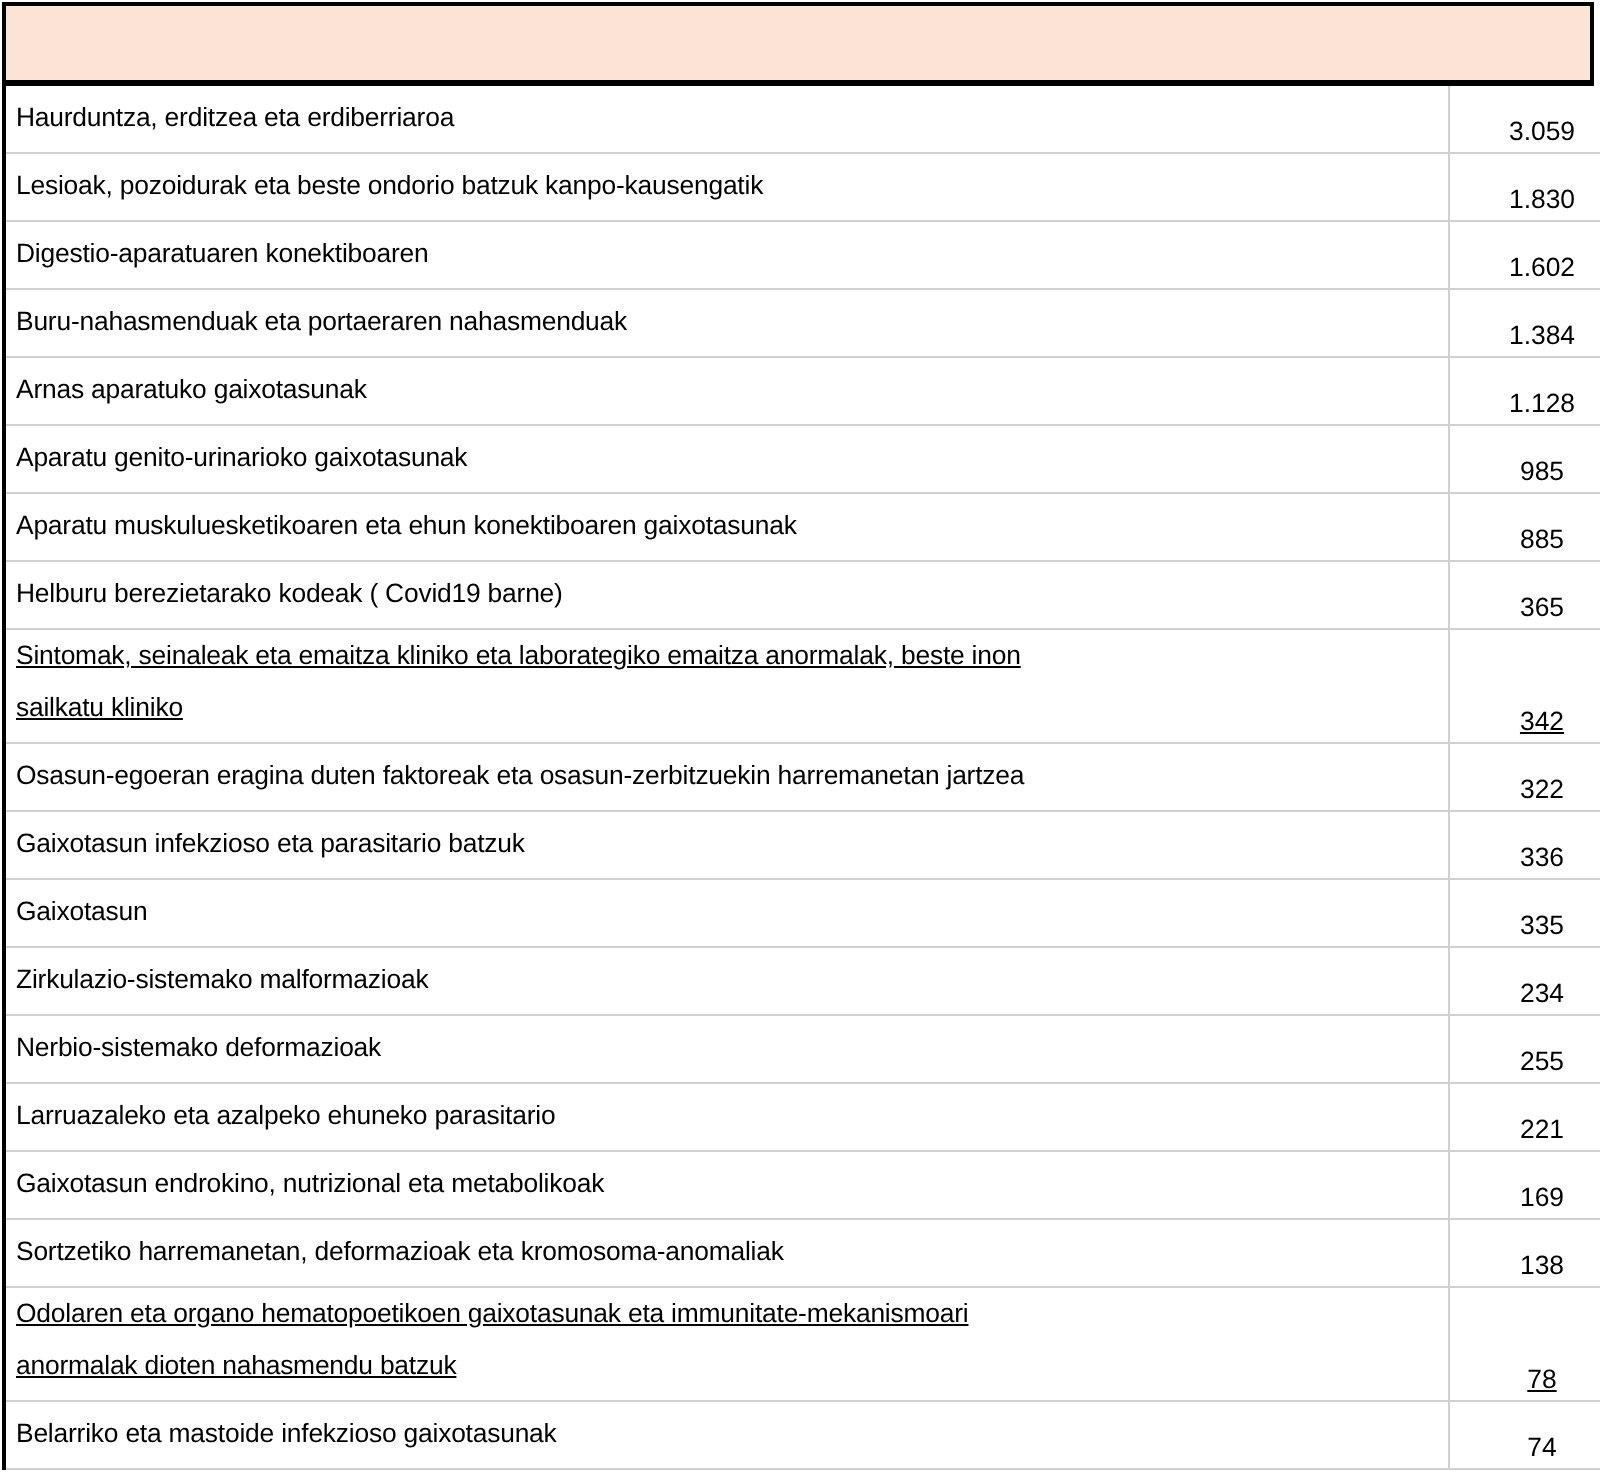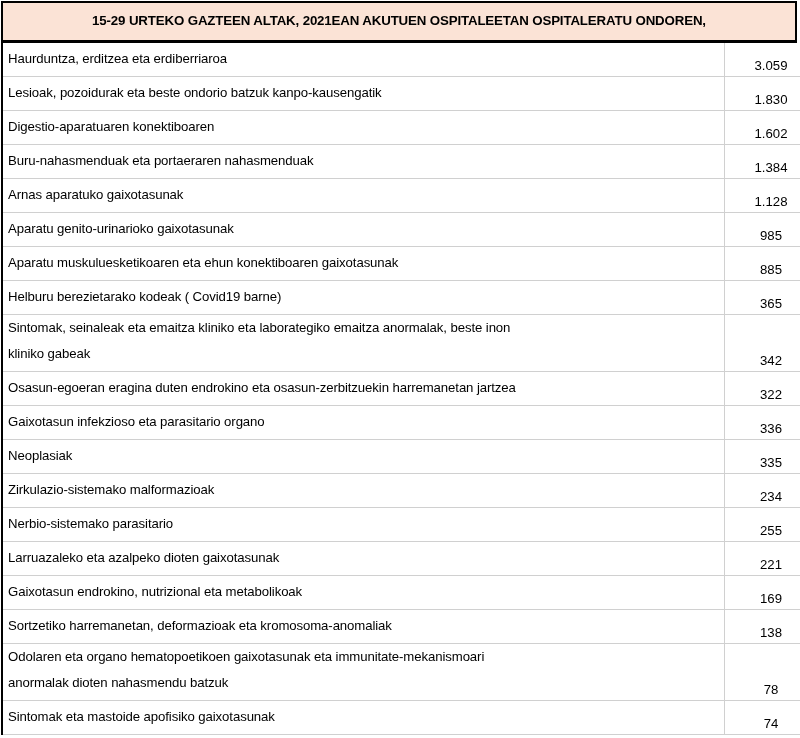--- a/index.html
+++ b/index.html
@@ -70,37 +70,36 @@
   }
   .col-value {
     width: 84px;
     text-align: center;
     font-size: 13.2px;
     line-height: 1.0;
     border-left: 1px solid #d0d0d0;
     padding: 0 4px 4px 4px !important;
   }
   tr.row-1 td { height: 29px; }
-  tr.row-2 td { height: 52px; }
+  tr.row-2 td { height: 52px; text-decoration: underline; }
 
   .label-inner {
     display: block;
   }
   .label-inner .ln {
     display: block;
     line-height: 26px;
   }
 </style>
 </head>
 <body>
 
 <div class="table-frame">
 
   <div class="title-block">
-    <div class="title-line">15-29 URTEKO GAZTEEN ALTAK, 2021EAN AKUTUEN OSPITALEETAN OSPITALERATU ONDOREN,</div>
   </div>
 
   <table class="data-table">
     <tbody>
         <tr class="row-1">
           <td class="col-label">
             <span class="label-inner">
               <span class="ln">Haurduntza, erditzea eta erdiberriaroa</span>
             </span>
           </td>
@@ -159,69 +158,69 @@
             <span class="label-inner">
               <span class="ln">Helburu berezietarako kodeak ( Covid19 barne)</span>
             </span>
           </td>
           <td class="col-value">365</td>
         </tr>
         <tr class="row-2">
           <td class="col-label">
             <span class="label-inner">
               <span class="ln">Sintomak, seinaleak eta emaitza kliniko eta laborategiko emaitza anormalak, beste inon</span>
-              <span class="ln">kliniko gabeak</span>
+              <span class="ln">sailkatu kliniko</span>
             </span>
           </td>
           <td class="col-value">342</td>
         </tr>
         <tr class="row-1">
           <td class="col-label">
             <span class="label-inner">
-              <span class="ln">Osasun-egoeran eragina duten endrokino eta osasun-zerbitzuekin harremanetan jartzea</span>
+              <span class="ln">Osasun-egoeran eragina duten faktoreak eta osasun-zerbitzuekin harremanetan jartzea</span>
             </span>
           </td>
           <td class="col-value">322</td>
         </tr>
         <tr class="row-1">
           <td class="col-label">
             <span class="label-inner">
-              <span class="ln">Gaixotasun infekzioso eta parasitario organo</span>
+              <span class="ln">Gaixotasun infekzioso eta parasitario batzuk</span>
             </span>
           </td>
           <td class="col-value">336</td>
         </tr>
         <tr class="row-1">
           <td class="col-label">
             <span class="label-inner">
-              <span class="ln">Neoplasiak</span>
+              <span class="ln">Gaixotasun</span>
             </span>
           </td>
           <td class="col-value">335</td>
         </tr>
         <tr class="row-1">
           <td class="col-label">
             <span class="label-inner">
               <span class="ln">Zirkulazio-sistemako malformazioak</span>
             </span>
           </td>
           <td class="col-value">234</td>
         </tr>
         <tr class="row-1">
           <td class="col-label">
             <span class="label-inner">
-              <span class="ln">Nerbio-sistemako parasitario</span>
+              <span class="ln">Nerbio-sistemako deformazioak</span>
             </span>
           </td>
           <td class="col-value">255</td>
         </tr>
         <tr class="row-1">
           <td class="col-label">
             <span class="label-inner">
-              <span class="ln">Larruazaleko eta azalpeko dioten gaixotasunak</span>
+              <span class="ln">Larruazaleko eta azalpeko ehuneko parasitario</span>
             </span>
           </td>
           <td class="col-value">221</td>
         </tr>
         <tr class="row-1">
           <td class="col-label">
             <span class="label-inner">
               <span class="ln">Gaixotasun endrokino, nutrizional eta metabolikoak</span>
             </span>
           </td>
@@ -240,21 +239,21 @@
             <span class="label-inner">
               <span class="ln">Odolaren eta organo hematopoetikoen gaixotasunak eta immunitate-mekanismoari</span>
               <span class="ln">anormalak dioten nahasmendu batzuk</span>
             </span>
           </td>
           <td class="col-value">78</td>
         </tr>
         <tr class="row-1">
           <td class="col-label">
             <span class="label-inner">
-              <span class="ln">Sintomak eta mastoide apofisiko gaixotasunak</span>
+              <span class="ln">Belarriko eta mastoide infekzioso gaixotasunak</span>
             </span>
           </td>
           <td class="col-value">74</td>
         </tr>
       </tbody>
   </table>
 
 </div>
 
 </body></html>

